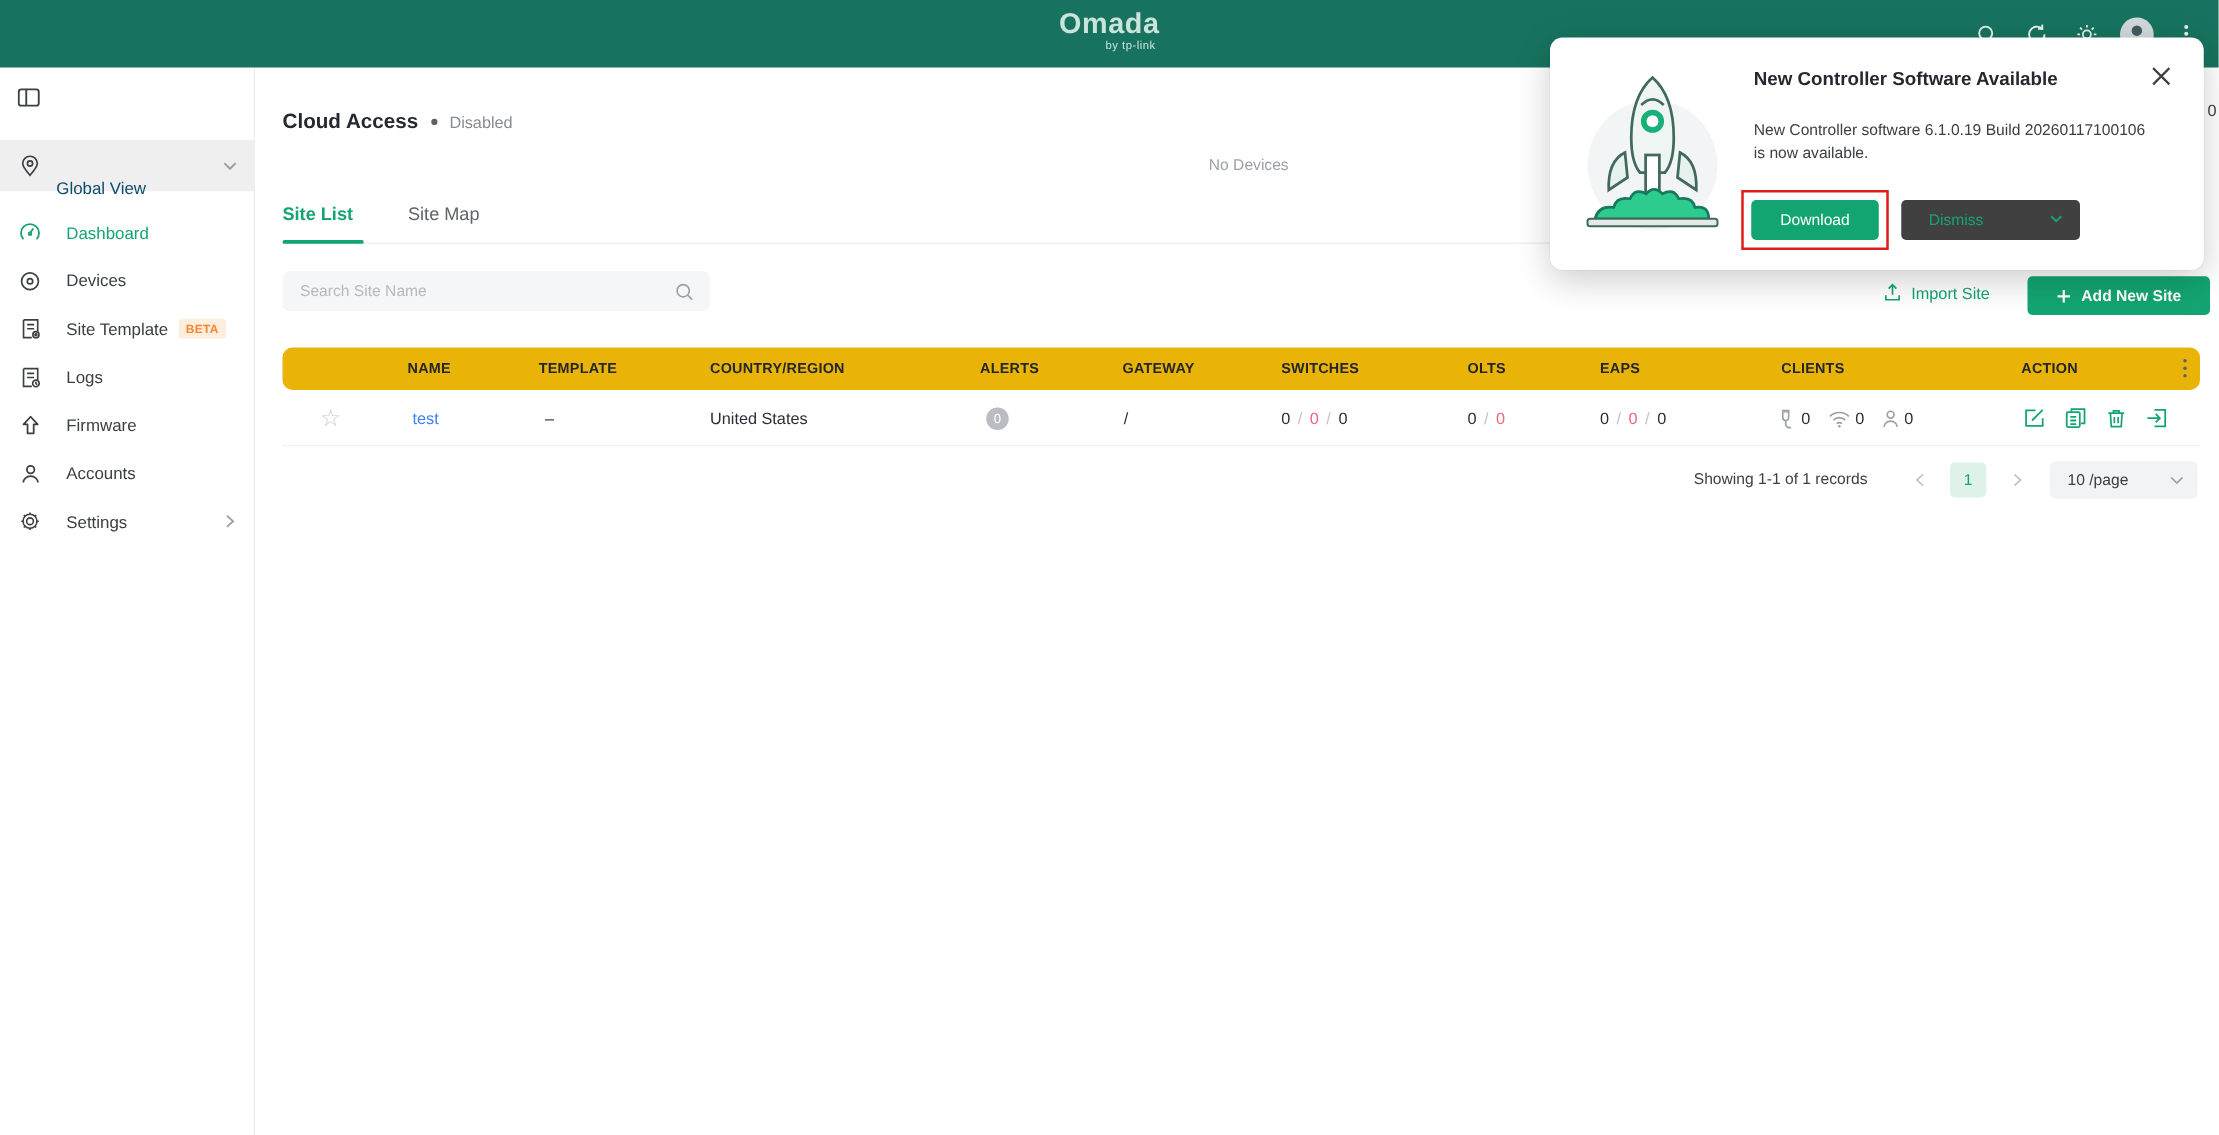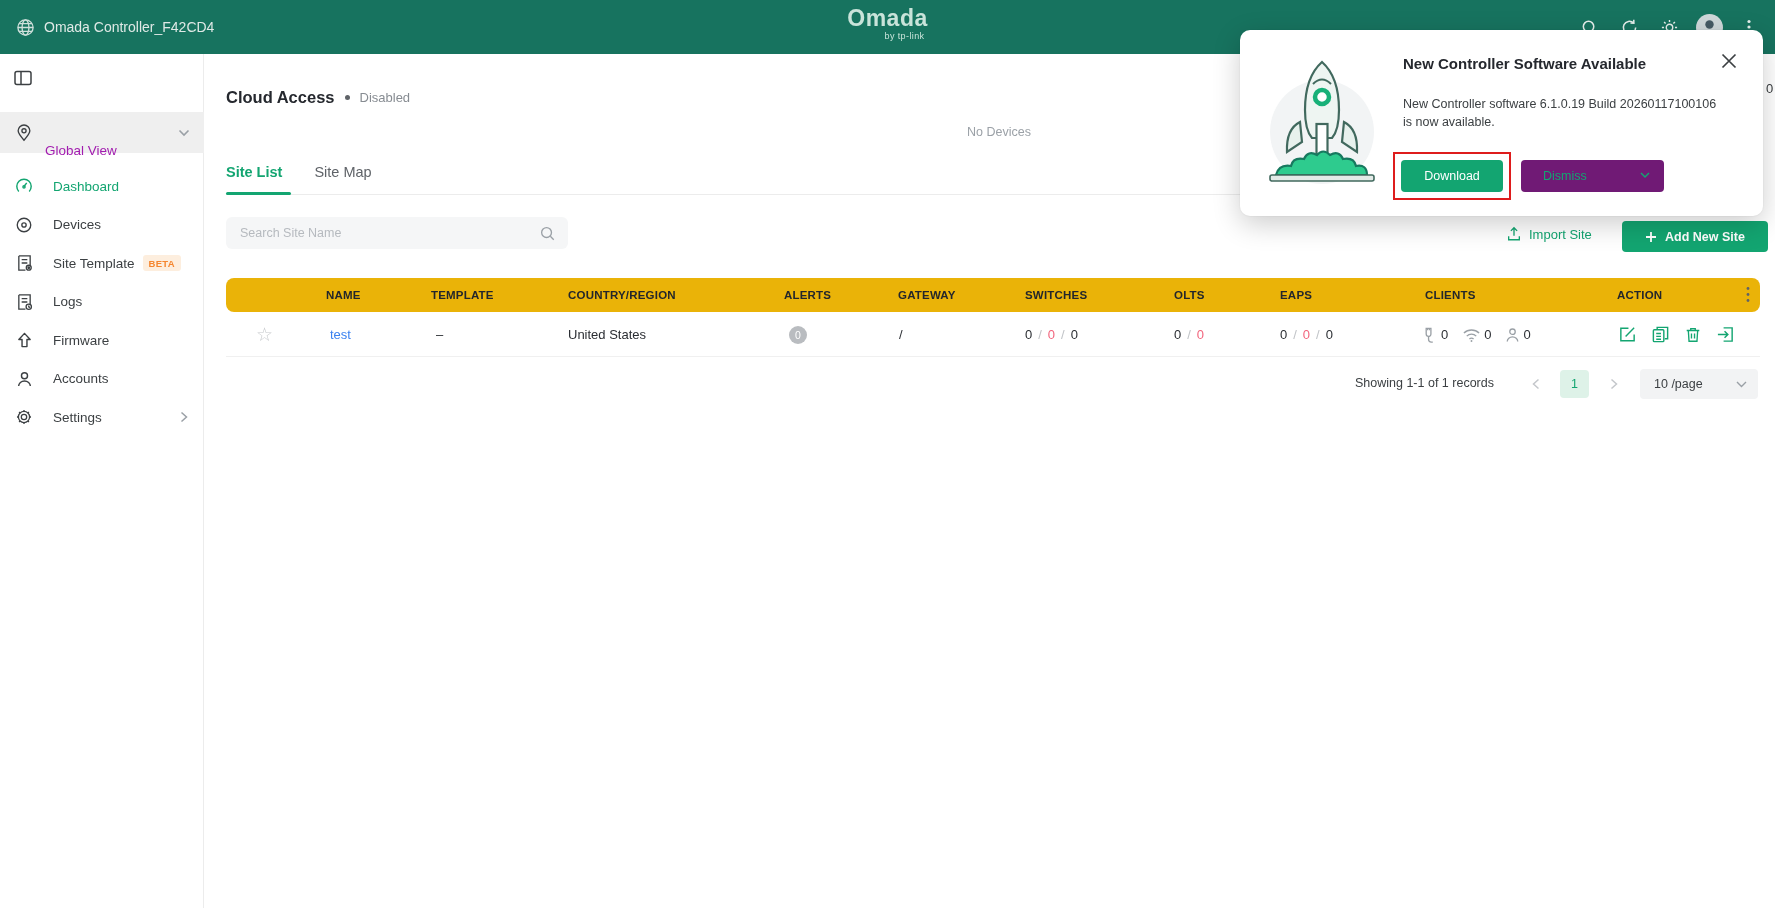--- a/index.html
+++ b/index.html
@@ -25,21 +25,21 @@
                    display:flex; align-items:center; justify-content:center; overflow:hidden; }
 
   
   .sidebar { position:absolute; left:0; top:54px; width:204px; bottom:0;
              background:#fff; border-right:1px solid #ececec; }
   .collapse-btn { position:absolute; left:12px; top:13px; width:22px; height:22px;
                   display:flex; align-items:center; justify-content:center; cursor:pointer; }
   .global-view { position:absolute; left:0; top:58px; width:204px; height:41px;
                  background:#efefef; display:flex; align-items:center; cursor:pointer; }
   .global-view .pin { margin-left:15px; }
-  .global-view .gv-label { margin-left:12px; font-size:13.5px; color:#a21caf;margin-top:36px; }
+  .global-view .gv-label { margin-left:12px; font-size:13.5px; color:#0c4a6e;margin-top:36px; }
   .global-view .gv-chev { position:absolute; right:14px; }
   .nav { position:absolute; left:0; top:113px; width:204px; }
   .nav-item { position:relative; height:38.5px; display:flex; align-items:center;
               cursor:pointer; color:#3c4043; }
   .nav-item .nicon { margin-left:15px; width:18px; display:flex; justify-content:center; }
   .nav-item .nlabel { margin-left:20px; font-size:13.5px; }
   .nav-item.active { color:#13a571; }
   .nav-item.active .nlabel { color:#13a571; }
   .beta-badge { margin-left:8px; background:#fdeede; color:#f5862f; font-size:9.5px;
                 font-weight:bold; padding:2.5px 6px; border-radius:3px; letter-spacing:.3px; }
@@ -49,21 +49,21 @@
   .page-head { position:absolute; left:226px; top:76px; display:flex;
                align-items:center; gap:10px;margin-top:12px; }
   .page-title { font-size:16.5px; font-weight:bold; color:#25282e; }
   .status-dot { width:5px; height:5px; border-radius:50%; background:#5f6368; }
   .status-text { font-size:13px; color:#878c92; }
   .no-devices { position:absolute; left:904px; top:125px; width:190px; text-align:center;
                 font-size:12.5px; color:#9ba1a7; }
   .clipped-zero { position:absolute; left:1766px; top:81px; font-size:13px; color:#3c4043; z-index:5; }
 
   
-  .tabs { position:absolute; left:226px; top:164px; display:flex; gap:32px; }
+  .tabs { position:absolute; left:226px; top:164px; display:flex; gap:44px; }
   .tab { font-size:14.5px; color:#5f6368; cursor:pointer; padding-bottom:12px; }
   .tab.active { color:#13a571; font-weight:bold; }
   .tab-divider { position:absolute; left:226px; top:194px; width:1534px; height:1px;
                  background:#ececec; }
   .tab-underline { position:absolute; left:226px; top:192px; width:65px; height:3px;
                    background:#13a571; border-radius:2px; }
 
   
   .search-box { position:absolute; left:226px; top:217px; width:342px; height:32px;
                 background:#f5f6f7; border-radius:6px; display:flex; align-items:center; }
@@ -127,39 +127,29 @@
   .popup-body { position:absolute; left:163px; top:65px; width:320px; font-size:12.5px;
                 color:#3c4043; line-height:18px; }
   .popup-close { position:absolute; right:23px; top:20px; width:22px; height:22px;
                  display:flex; align-items:center; justify-content:center; cursor:pointer; }
   .dl-highlight { position:absolute; left:153px; top:122px; width:118px; height:48px;
                   border:2px solid #de1c1c; }
   .dl-btn { position:absolute; left:161px; top:130px; width:102px; height:32px;
             background:#13a571; color:#fff; border:none; border-radius:4px;
             font-size:12.5px; cursor:pointer; font-family:"Liberation Sans", sans-serif; }
   .dismiss-btn { position:absolute; left:281px; top:130px; width:143px; height:32px;
-                 background:#701a75; color:#13a571; border:none; border-radius:4px;
+                 background:#404040; color:#13a571; border:none; border-radius:4px;
                  font-size:12.5px; cursor:pointer; text-align:left; padding-left:22px;
                  font-family:"Liberation Sans", sans-serif; }
   .dismiss-btn svg { position:absolute; right:14px; top:12px; }
 </style>
 </head>
 <body>
 
 <div class="topbar">
-  <div class="tb-left">
-    <span>
-      <svg width="19" height="19" viewBox="0 0 20 20" fill="none" stroke="#cfe0db" stroke-width="1.4">
-        <circle cx="10" cy="10" r="8"></circle>
-          <ellipse cx="10" cy="10" rx="3.6" ry="8"></ellipse>
-        <path d="M2 10 h16 M3.2 6 h13.6 M3.2 14 h13.6"></path>
-      </svg>
-    </span>
-    <span>Omada Controller_F42CD4</span>
-  </div>
   <div class="tb-logo">
     <div class="logo-main">Omada</div>
     <div class="logo-sub">by tp-link</div>
   </div>
   <div class="tb-icons">
     <span class="tb-icon-btn">
       <svg width="19" height="19" viewBox="0 0 20 20" fill="none" stroke="#e7efec" stroke-width="1.6">
         <circle cx="9" cy="9" r="5.5"></circle>
           <path d="M13.2 13.2 L17 17"></path>
       </svg>

